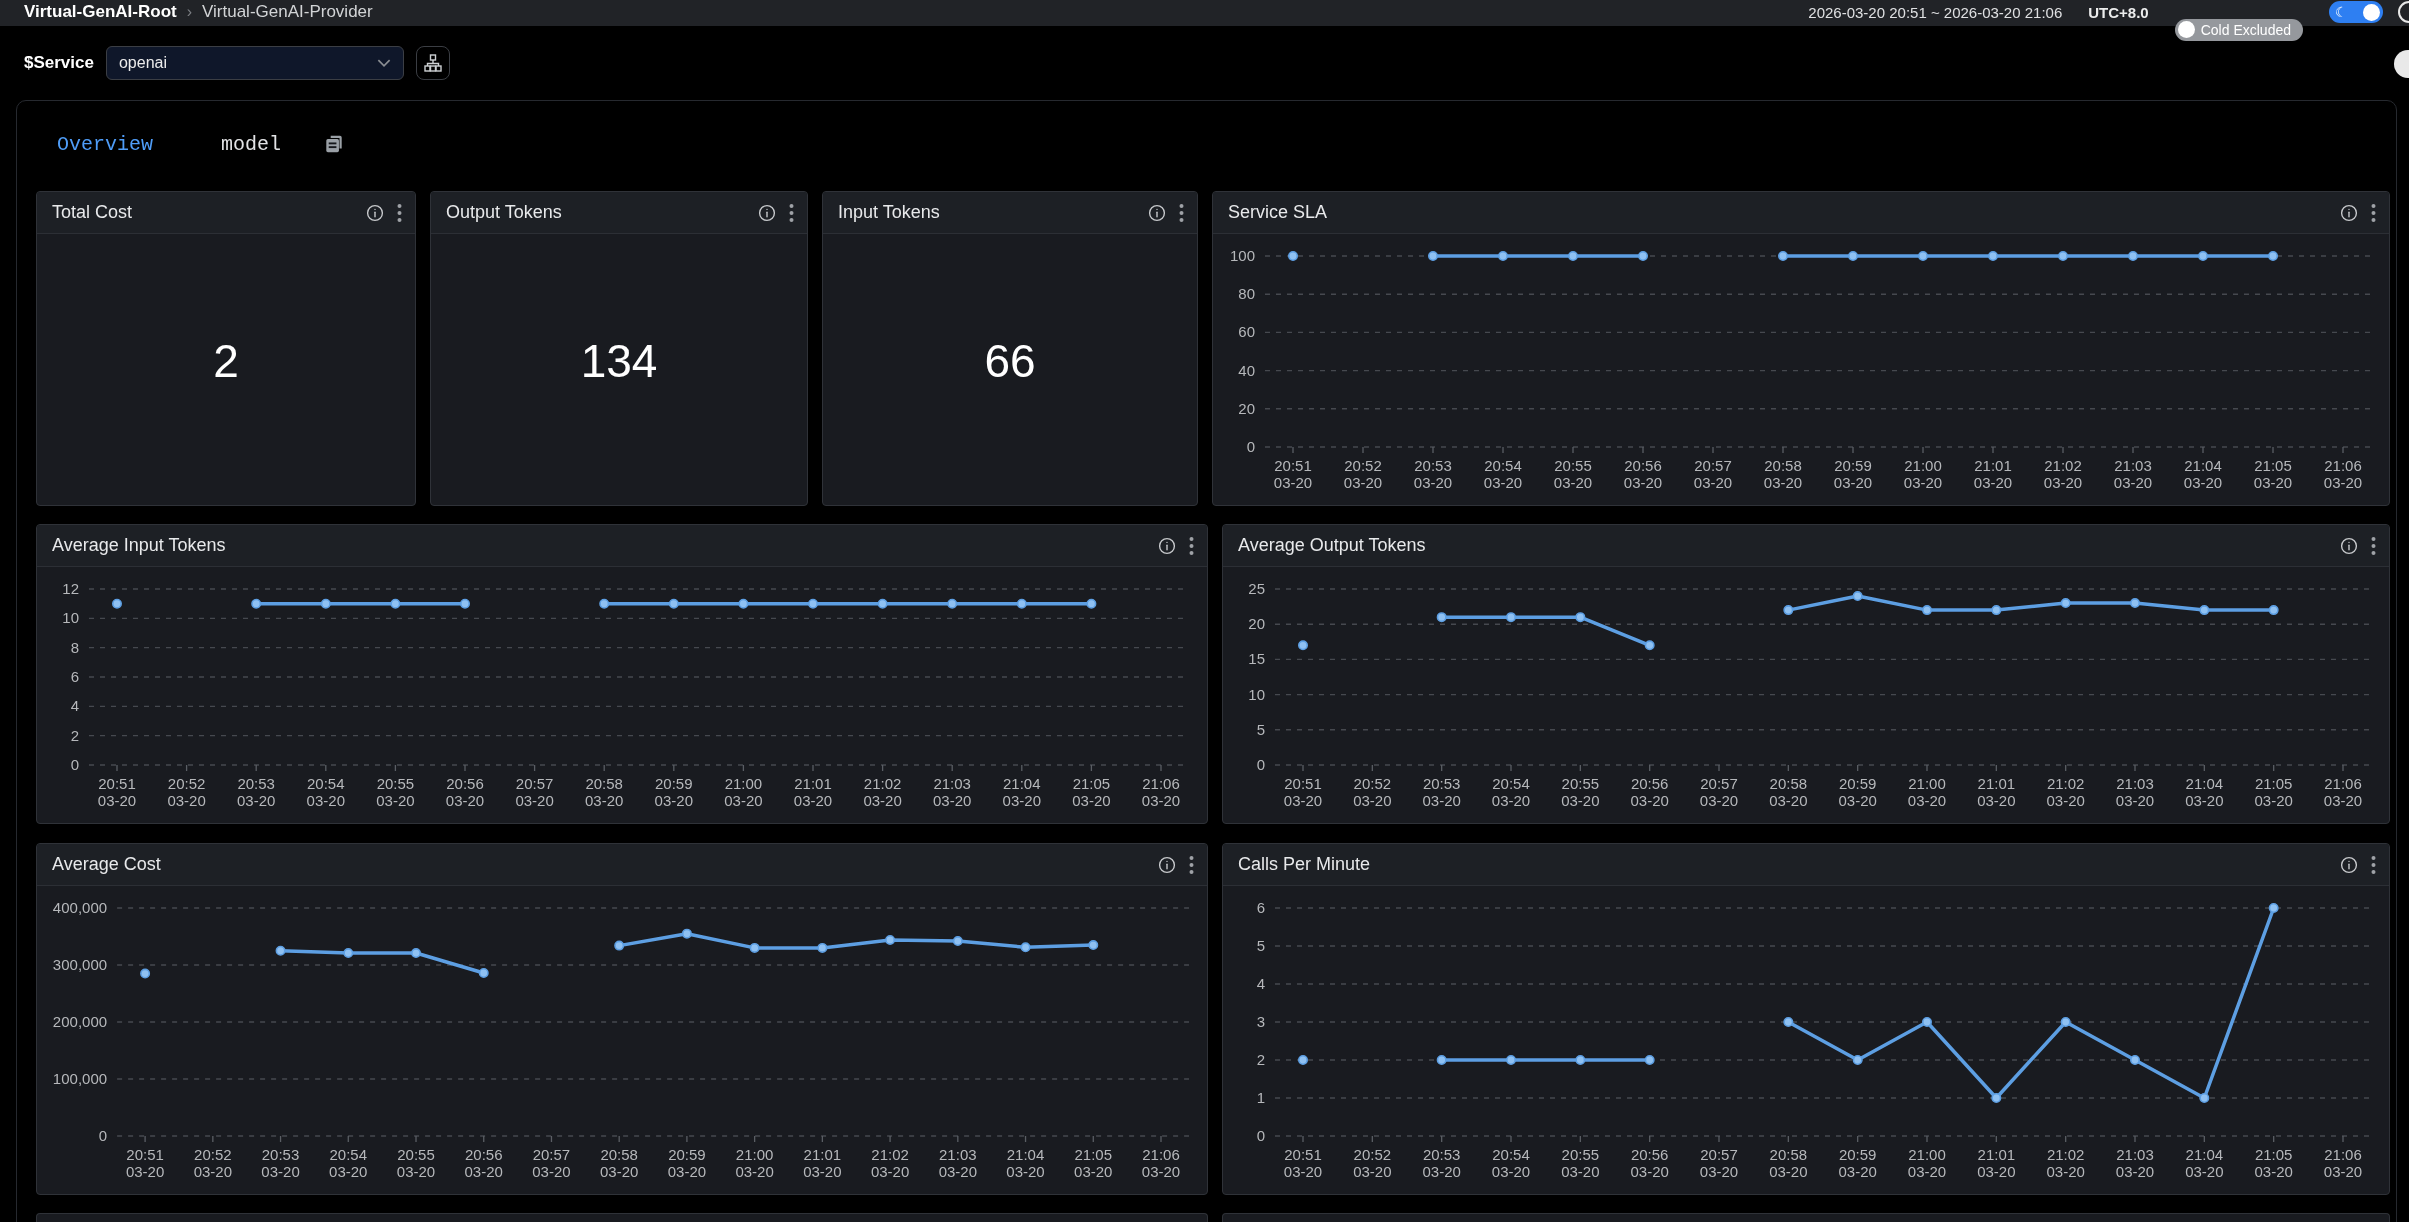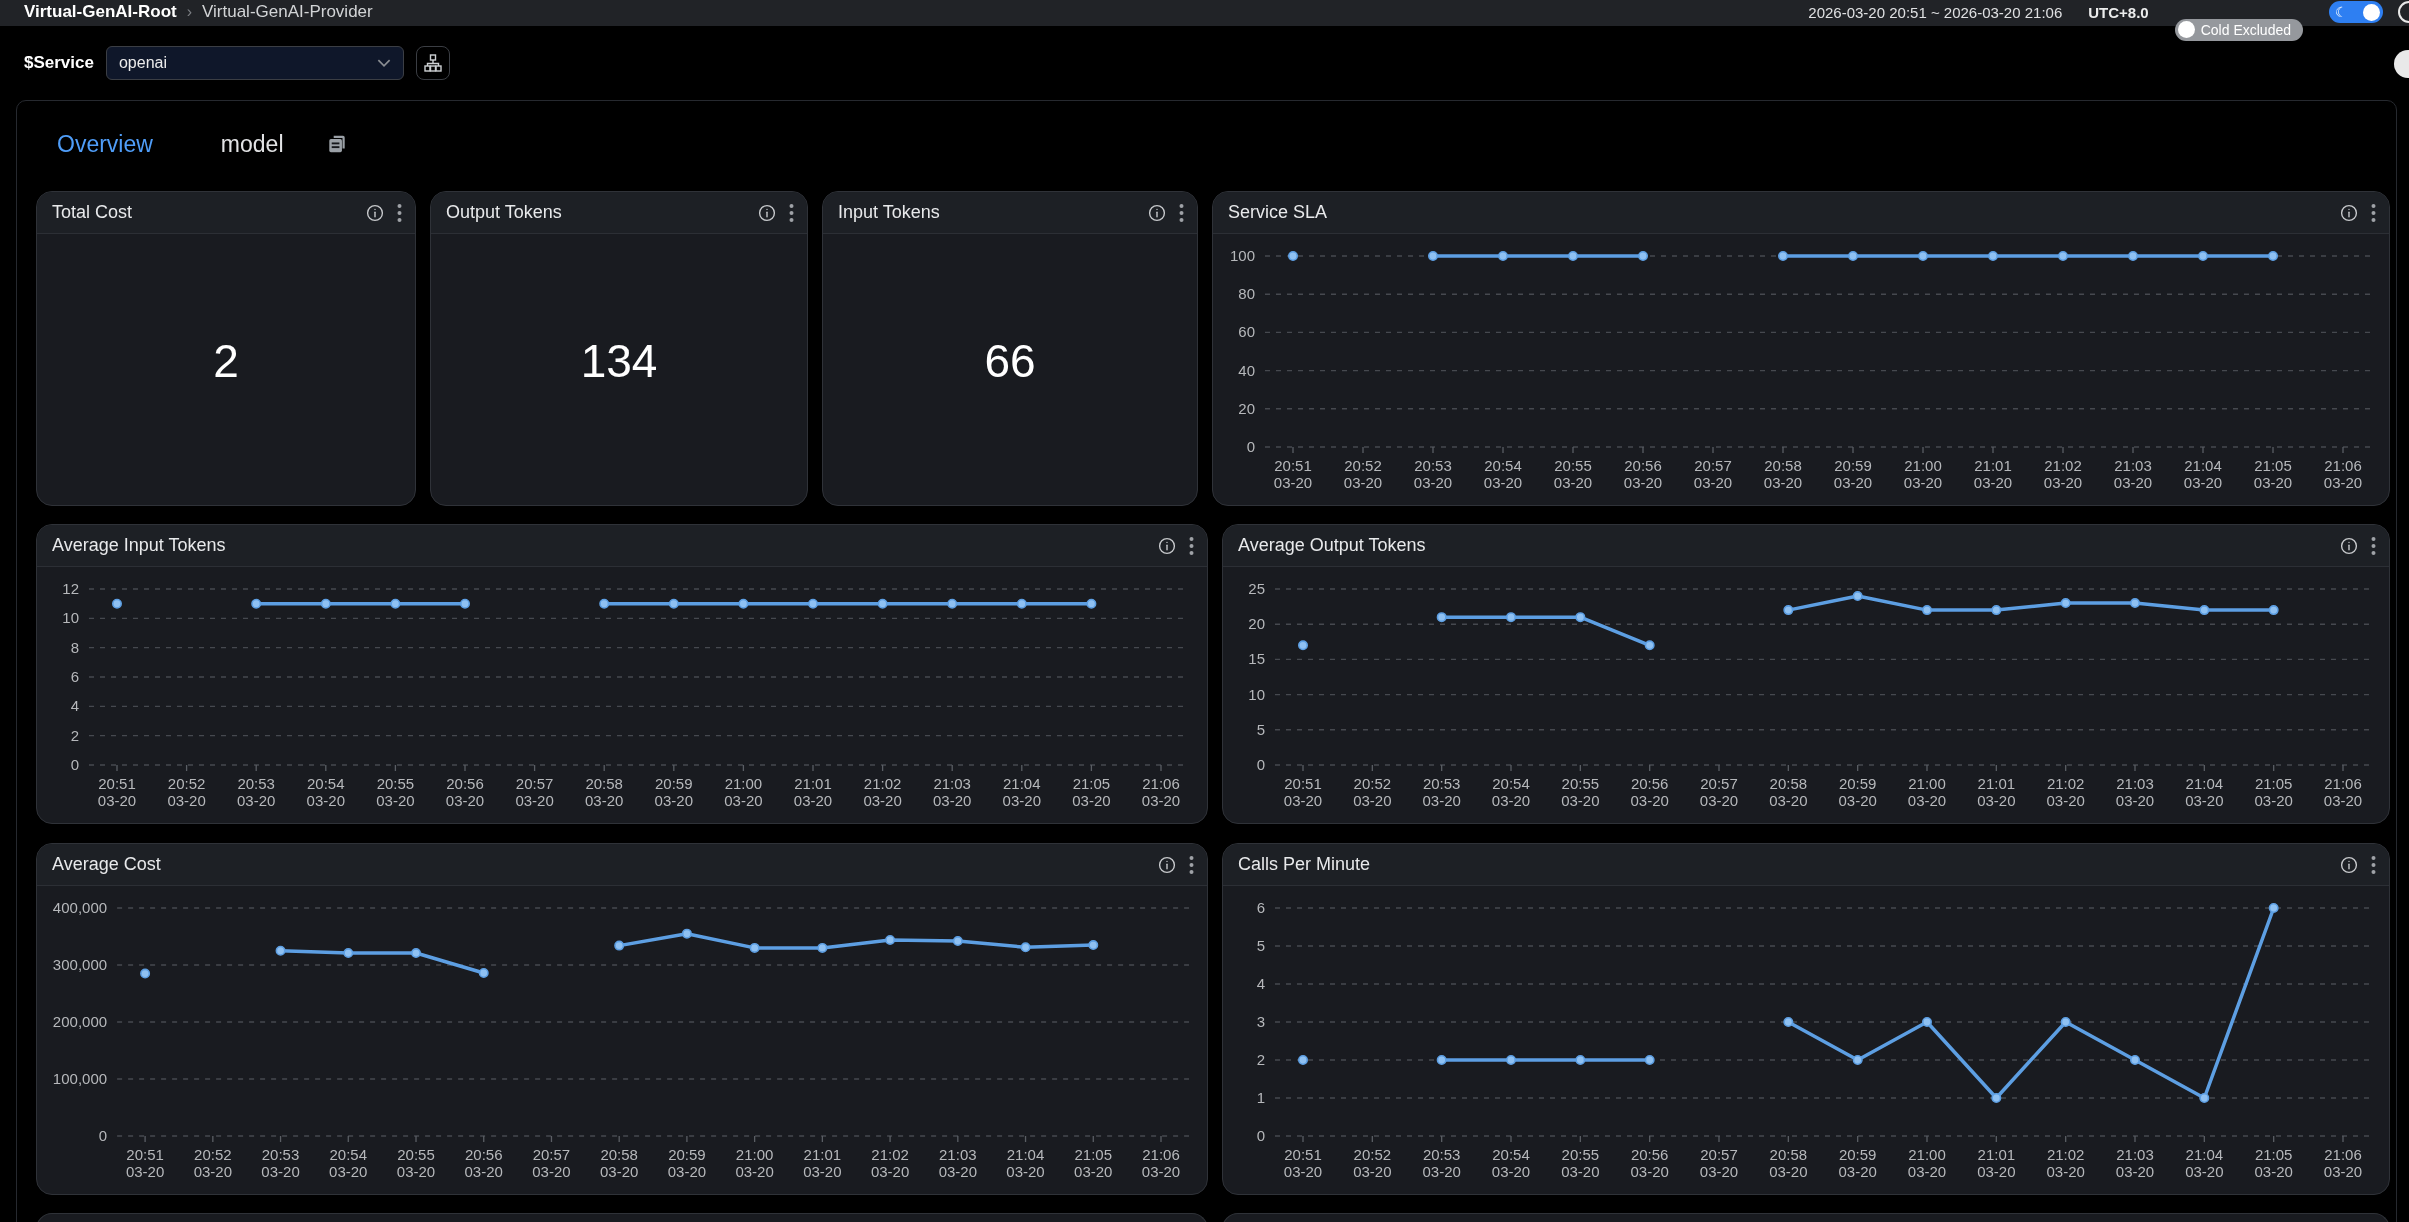--- a/index.html
+++ b/index.html
@@ -50,31 +50,31 @@
     position:absolute; right:-13px; top:24px; width:28px; height:28px; border-radius:50%;
     background:#e9e9e9;
   }
   
   .container {
     position:absolute; left:16px; top:100px; width:2381px; height:1400px;
     border:1px solid #26292f; border-radius:10px; background:#000;
     padding:20px 6px 0 19px;
   }
   .tabs { display:flex; align-items:center; gap:0; height:46px; margin-bottom:24px; padding-left:21px; }
-  .tab { font-size:23px; cursor:pointer; margin-right:68px; color:#e2e3e5; }
+  .tab { font-size:20px; cursor:pointer; margin-right:68px; color:#e2e3e5;font-family:Liberation Mono, monospace; }
   .tab.active { color:#4f9df8; }
   .tab-icon { cursor:pointer; margin-left:-26px; display:flex; align-items:center; }
   
   .row { display:grid; gap:14px; }
   .row1 { grid-template-columns:380px 378px 376px 1fr; height:315px; }
   .row2 { grid-template-columns:1172px 1fr; height:300px; margin-top:18px; }
   .row3 { grid-template-columns:1172px 1fr; height:352px; margin-top:19px; }
   .row4 { grid-template-columns:1172px 1fr; height:40px; margin-top:18px; }
   .panel {
-    background:#191b20; border:1px solid #2f3238; border-radius:16px; overflow:hidden;
+    background:#191b20; border:1px solid #2f3238; border-radius:4px; overflow:hidden;
     display:flex; flex-direction:column;
   }
   .panel-header {
     height:42px; flex:0 0 42px; background:#1d2025; border-bottom:1px solid #2c2f35;
     display:flex; align-items:center; justify-content:space-between; padding:0 13px 0 15px;
   }
   .panel-title { font-size:18px; color:#e8e9eb; font-weight:500; }
   .panel-actions { display:flex; align-items:center; gap:13px; }
   .panel-actions .act { cursor:pointer; display:flex; align-items:center; }
   .panel-body { flex:1; position:relative; }

